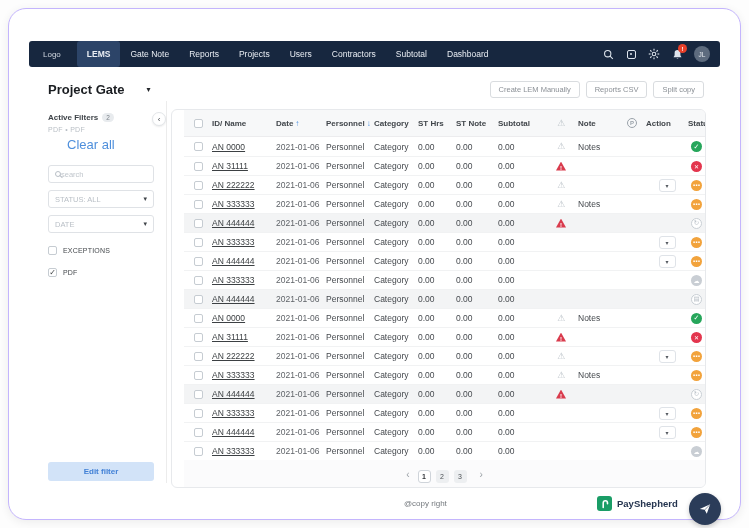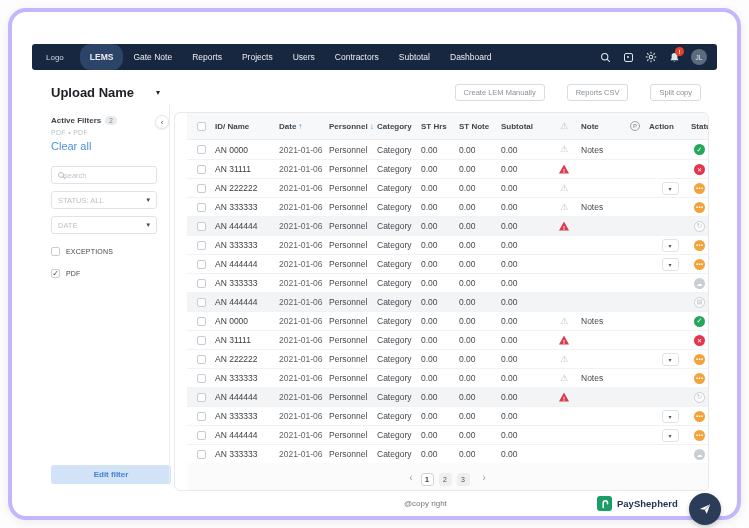--- a/index.html
+++ b/index.html
@@ -1,87 +1,87 @@
 <!DOCTYPE html>
 <html><head>
 <meta charset="utf-8">
 <style>
   * { margin:0; padding:0; box-sizing:border-box; font-family:"Liberation Sans","DejaVu Sans",sans-serif; }
   html,body { width:749px; height:528px; background:#fdfdfd; position:relative; overflow:hidden; }
 
   .card { position:absolute; left:8px; top:8px; width:733px; height:512px; background:#fff;
-          border:4px solid #c4b5fd; border-radius:18px; box-shadow:0 2px 10px rgba(0,0,0,.07); }
+          border:1px solid #c4b5fd; border-radius:18px; box-shadow:0 2px 10px rgba(0,0,0,.07); }
 
   
   .navbar { position:absolute; left:20px; right:20px; top:32px; height:26px; background:#17273F;
             border-radius:3px; display:flex; align-items:center; padding:0 10px; }
   .logo { color:#cfd6df; font-size:8px; margin:0 16px 0 4px; cursor:pointer; }
   .nav-items { display:flex; align-items:center; height:100%; }
   .nav-item { background:none; border:none; color:#e9edf3; font-size:8.5px; padding:0 10px; height:100%;
               cursor:pointer; }
-  .nav-item.active { background:#2C4468; font-weight:bold; border-radius:11px; }
+  .nav-item.active { background:#2C4468; font-weight:bold; border-radius:3px; }
   .nav-right { margin-left:auto; display:flex; align-items:center; gap:11px; }
   .nav-ic { width:12px; height:12px; display:flex; align-items:center; justify-content:center; cursor:pointer; position:relative; }
   .scan-box { width:9px; height:9px; border:1px solid #dde4ec; border-radius:2px; display:flex; align-items:center; justify-content:center; }
   .scan-box i { width:2px; height:2px; background:#dde4ec; border-radius:50%; }
   .badge { position:absolute; top:-4px; right:-4px; min-width:9px; height:9px; background:#E8402A; border-radius:50%;
            color:#fff; font-size:6px; display:flex; align-items:center; justify-content:center; font-weight:bold; }
   .avatar { width:16px; height:16px; border-radius:50%; background:#5d6b7e; color:#e8ecf1; font-size:6.5px;
             display:flex; align-items:center; justify-content:center; cursor:pointer; }
 
   
   .page-head { position:absolute; left:39px; right:36px; top:70px; height:20px; display:flex; align-items:center; }
   .page-title { font-size:13px; font-weight:bold; color:#1a1d21; }
   .title-caret { font-size:8px; color:#24272b; margin-left:22px; cursor:pointer; }
-  .head-actions { margin-left:auto; display:flex; gap:22px;justify-content:space-between; }
+  .head-actions { margin-left:auto; display:flex; gap:6px;justify-content:space-between; }
   .ghost-btn { background:#fff; border:1px solid #d9dcdf; border-radius:3px; color:#8b9096; font-size:7.5px;
                height:17px; padding:0 8px; cursor:pointer; }
 
   
   .sidebar { position:absolute; left:39px; top:98px; width:106px; }
   .sb-title-row { display:flex; align-items:center; gap:4px; margin-top:6px; }
   .sb-title { font-size:8px; font-weight:bold; color:#3f4449; }
   .sb-badge { background:#e8ebee; color:#7d848b; font-size:6.5px; border-radius:7px; padding:1px 4px; }
   .sb-sub { font-size:7px; color:#b9bfc5; margin-top:4px; letter-spacing:.3px; }
-  .sb-clear { font-size:11px; color:#4E8FDC; margin-top:4px; cursor:pointer; display:inline-block; }
+  .sb-clear { font-size:13px; color:#4E8FDC; margin-top:4px; cursor:pointer; display:inline-block;margin-left:19px; }
   .sb-search { margin-top:12px; height:18px; border:1px solid #dfe2e6; border-radius:3px; display:flex;
                align-items:center; padding:0 6px; background:#fff; }
   .mag { width:6px; height:6px; border:1px solid #b9bfc6; border-radius:50%; position:relative; flex:none; }
   .mag::after { content:""; position:absolute; width:4px; height:1px; background:#b9bfc6; transform:rotate(45deg);
                 right:-3px; bottom:-1px; }
   .sb-search input { border:none; outline:none; width:100%; font-size:7.5px; color:#5a5f64; }
   .sb-search input::placeholder { color:#c0c6cc; }
   .sb-select { margin-top:7px; height:18px; border:1px solid #dfe2e6; border-radius:3px; display:flex;
                align-items:center; justify-content:space-between; padding:0 6px; font-size:7.5px; color:#b9bfc6;
                cursor:pointer; background:#fff; }
   .sb-select .caret { color:#3f4449; font-size:7px; }
   .sb-check { display:flex; align-items:center; gap:6px; margin-top:13px; cursor:pointer; }
   .box { width:9px; height:9px; border:1px solid #c6ccd2; border-radius:2px; background:#fff; font-size:8px;
          line-height:8px; color:#3c4043; text-align:center; flex:none; }
   .sb-check span.lbl { font-size:7px; color:#44484c; letter-spacing:.2px; }
-  .edit-btn { position:absolute; left:39px; top:453px; width:120px; height:19px; background:#D2E3F8; border:none;
+  .edit-btn { position:absolute; left:39px; top:453px; width:106px; height:19px; background:#D2E3F8; border:none;
               border-radius:3px; color:#4180D6; font-size:8px; font-weight:bold; cursor:pointer; }
 
   .v-divider { position:absolute; left:157px; top:92px; width:1px; height:382px; background:#ececec; }
   .collapse-btn { position:absolute; left:143px; top:103px; width:14px; height:14px; border-radius:50%;
                   border:1px solid #e3e6e9; background:#fff; box-shadow:0 1px 2px rgba(0,0,0,.08);
                   font-size:8px; color:#4a4e52; line-height:11px; text-align:center; cursor:pointer; padding:0; }
 
   
   .table-card { position:absolute; left:162px; top:100px; width:535px; height:379px; border:1px solid #e7e9ec;
                 border-radius:6px; background:#fff; overflow:hidden;padding-left:12px; }
   .t-grid { display:grid; grid-template-columns:28px 64px 50px 48px 44px 38px 42px 46px 34px 40px 28px 42px 1fr;
             align-items:center; }
   .t-head { height:27px; background:#f7f8f9; border-bottom:1px solid #ececee; font-size:8px; font-weight:bold;
             color:#41464b; }
   .t-row { height:19px; border-top:1px solid #f1f2f3; font-size:8.5px; color:#45494e; cursor:pointer; }
   .t-row:first-child { border-top:none; }
   .t-row.shaded { background:#f3f4f5; }
   .cell-cb { display:flex; justify-content:center; }
-  .c-id { color:#3c4043; }
+  .c-id { color:#3c4043;text-decoration:underline; }
   .c-date { color:#5f6368; }
   .arrow-up, .arrow-dn { color:#4A90E2; font-size:8px; margin-left:2px; }
   .c-center { display:flex; justify-content:center; }
   .warn-light { color:#b9c0c7; font-size:9px; line-height:1; }
   .warn-red { width:10px; height:9px; background:#D93B4D; clip-path:polygon(50% 0,100% 100%,0 100%);
               color:#fff; font-size:6px; font-weight:bold; text-align:center; line-height:12px; }
   .pdf-ic { width:10px; height:10px; border:1px solid #9aa2aa; border-radius:50%; color:#9aa2aa; font-size:6px;
             display:flex; align-items:center; justify-content:center; }
   .action-dd { width:17px; height:13px; border:1px solid #dfe3e8; border-radius:3px; background:#fff;
                font-size:6px; color:#555a60; cursor:pointer; padding:0; }
@@ -158,21 +158,21 @@
             <path d="M8 1.5a4.2 4.2 0 0 0-4.2 4.2v3.4L2.2 12h11.6l-1.6-2.9V5.7A4.2 4.2 0 0 0 8 1.5z" fill="#dde4ec"></path>
             <path d="M6.7 13a1.4 1.4 0 0 0 2.6 0z" fill="#dde4ec"></path>
           </svg>
         <span class="badge">!</span>
       </span>
       <span class="avatar">JL</span>
     </div>
   </nav>
 
   <div class="page-head">
-    <h1 class="page-title">Upload Name</h1>
+    <h1 class="page-title">Project Gate</h1>
     <span class="title-caret">▾</span>
     <div class="head-actions">
       <button class="ghost-btn">Create LEM Manually</button>
       <button class="ghost-btn">Reports CSV</button>
       <button class="ghost-btn">Split copy</button>
     </div>
   </div>
 
   <aside class="sidebar">
     <div class="sb-title-row">

